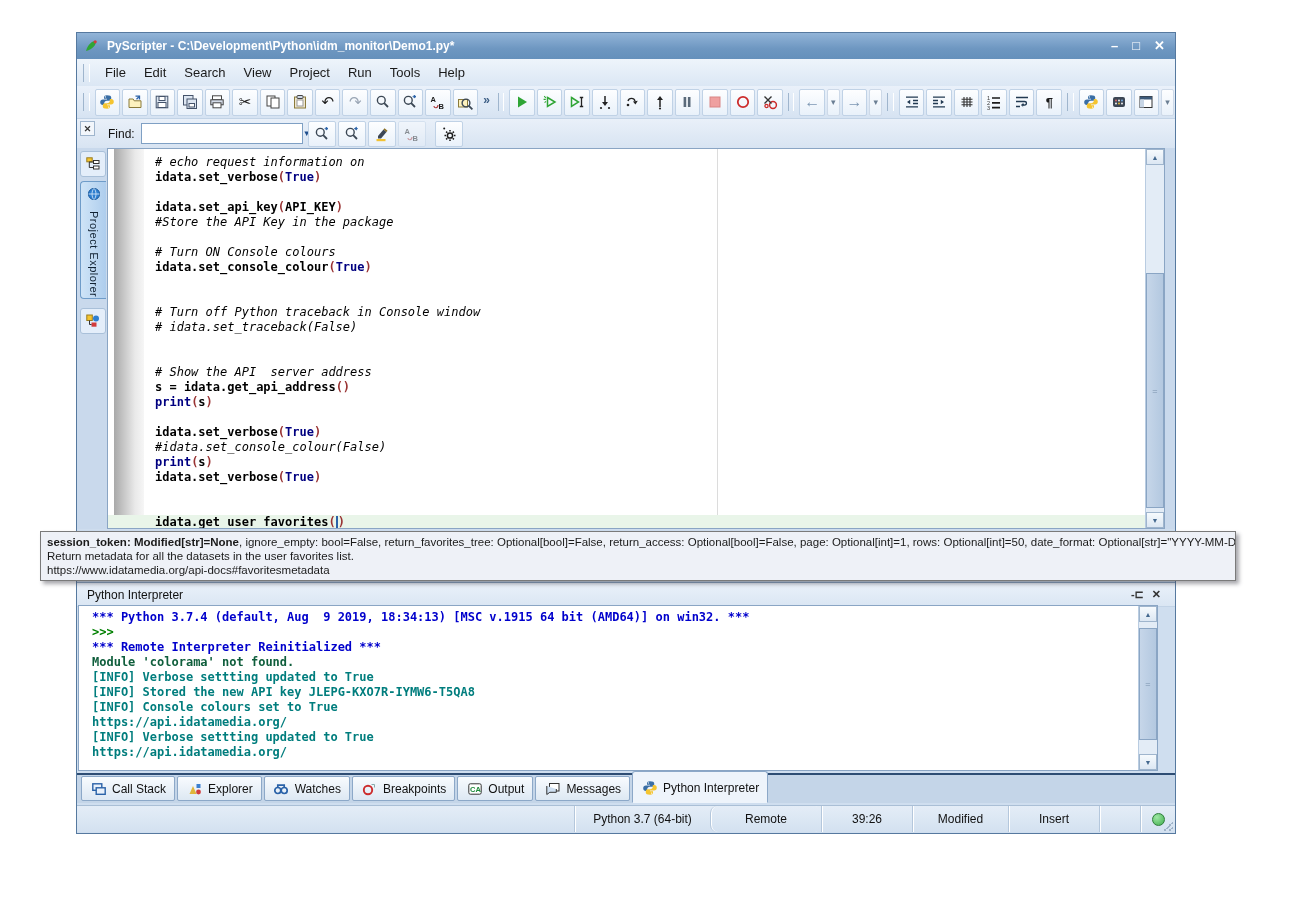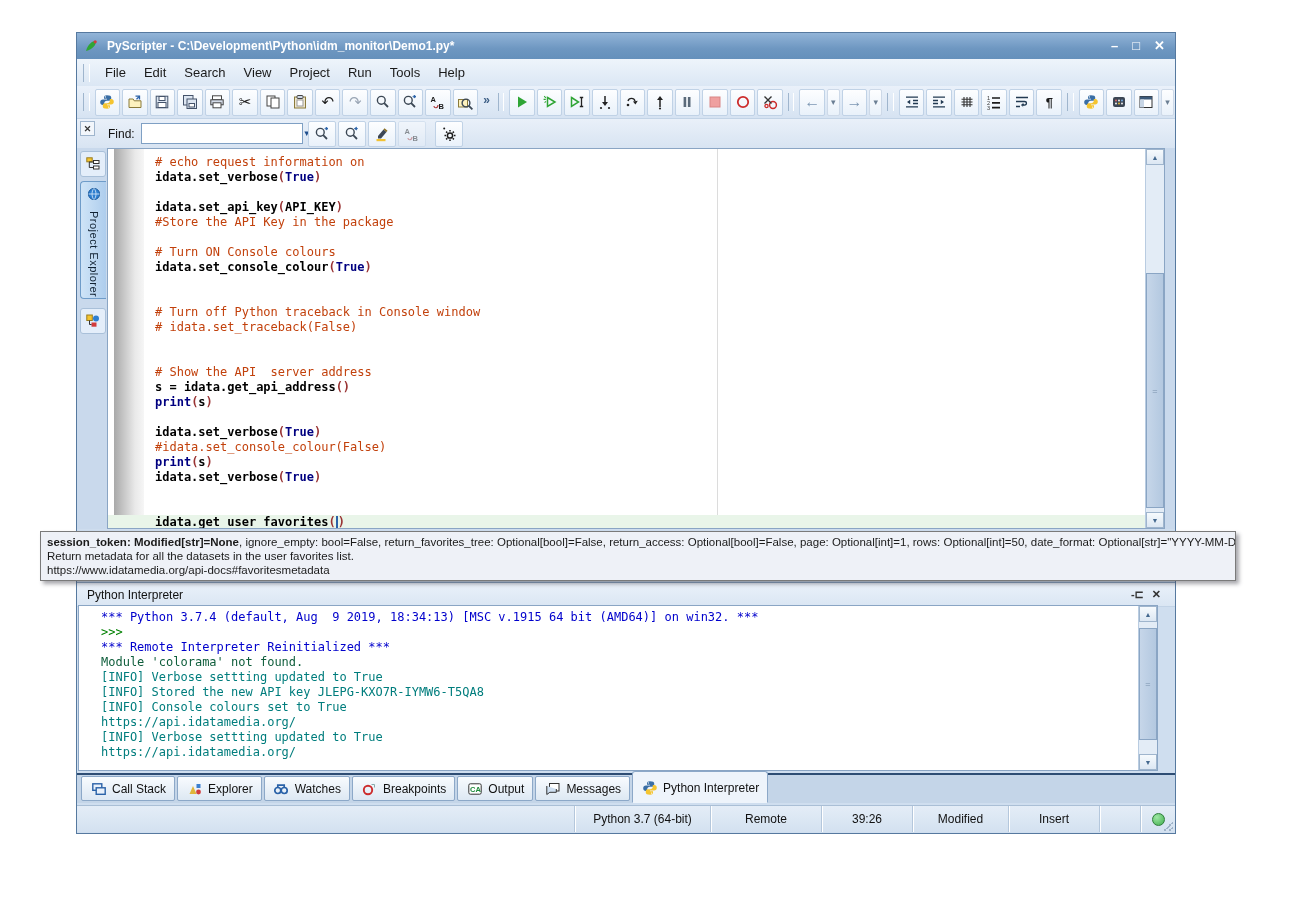--- a/index.html
+++ b/index.html
@@ -56,21 +56,21 @@
        border-radius:4px 0 0 4px;display:flex;flex-direction:column;align-items:center;padding-top:4px;box-sizing:border-box}
   .dock-tab .vtext{writing-mode:vertical-rl;font-size:11px;color:#123;margin-top:5px;letter-spacing:.5px}
 
   .editor{position:absolute;left:30px;top:0;width:1058px;height:381px;background:#fff;border:1px solid #8aa5c4;box-sizing:border-box;overflow:hidden;}
   .gutter{position:absolute;left:6px;top:0;width:30px;height:100%;
        background:linear-gradient(90deg,#a9a9a9,#e9e9e9 70%,#f6f6f6);}
   .ruler{position:absolute;left:609px;top:0;width:1px;height:100%;background:#dcdcdc;}
   .code{position:absolute;left:0;top:6px;width:100%;font-family:"DejaVu Sans Mono",monospace;font-size:12px;line-height:15px;font-weight:600;}
   .cline{height:15px;white-space:pre;padding-left:47px;}
   .cline.current{background:var(--currentline);}
-  .cline .cm{color:#c2410c;font-weight:400}
+  .cline .cm{color:#000000;font-style:italic;font-weight:400}
   .cline .id{color:#000}
   .cline .kw{color:var(--kw);font-weight:700}
   .cline .sym{color:var(--sym)}
   .caret{display:inline-block;width:2px;height:13px;background:#2a62a8;vertical-align:text-bottom}
 
   
   .vscroll{position:absolute;top:0;right:0;width:18px;height:100%;background:#e3ecf6;border-left:1px solid #b9cce1;}
   .sb-arrow{position:absolute;left:0;width:18px;height:16px;background:linear-gradient(#f6fafd,#dce7f3);
        border:1px solid #9fb5cd;box-sizing:border-box;color:#44698f;font-size:7px;display:flex;align-items:center;justify-content:center}
   .sb-thumb{position:absolute;left:0;width:18px;background:linear-gradient(90deg,#c6d6e9,#b3c8e0);border:1px solid #8aa5c4;box-sizing:border-box;
@@ -85,21 +85,21 @@
        font-size:11.5px;color:#1a1a1a;padding:3px 6px;box-sizing:border-box;line-height:14px;white-space:nowrap;overflow:hidden}
   #tooltip b{font-weight:700}
 
   
   .panel-header{position:absolute;left:0;top:549px;width:100%;height:23px;background:linear-gradient(#eaf1fa,#dae6f3);
        border-top:1px solid #8aa5c4;border-bottom:1px solid #c2d3e6;display:flex;align-items:center;font-size:12px;color:#111}
   .panel-header .ph-title{margin-left:10px}
   .ph-btns{margin-left:auto;display:flex;gap:8px;padding-right:14px;color:#333;font-size:11px;font-weight:bold}
   .console{position:absolute;left:1px;top:572px;width:1080px;height:166px;background:#fff;border:1px solid #8aa5c4;box-sizing:border-box;overflow:hidden}
   .console-inner{position:absolute;left:0;top:4px;width:100%;font-family:"DejaVu Sans Mono",monospace;font-size:12px;line-height:15px;}
-  .oline{height:15px;white-space:pre;padding-left:22px;font-weight:400}
+  .oline{height:15px;white-space:pre;padding-left:13px;font-weight:700}
   .oline.blue{color:var(--consoleblue)}
   .oline.teal{color:var(--consoleteal)}
   .oline.green{color:var(--consolegreen)}
   .oline.dkgreen{color:var(--consoledark)}
 
   
   .tabbar{position:absolute;left:0;top:740px;width:100%;height:30px;background:#c4d5e8;border-top:2px solid #2e4d74;
        display:flex;align-items:flex-end;padding-left:4px;box-sizing:border-box}
   .tab{height:23px;display:flex;align-items:center;gap:5px;font-size:12px;color:#111;
        border:1px solid #8ca8c8;border-radius:2px;background:linear-gradient(#f8fbfe,#dde8f3);
@@ -673,21 +673,21 @@
               </svg>
             </span>
           </span>
           <span>Python Interpreter</span>
         </div>
       </div>
 
     <div class="statusbar" id="status-items">
         <div class="spanel first"></div>
         <div class="spanel" style="width: 135px;">Python 3.7 (64-bit)</div>
-        <div class="spanel" style="width: 110px;">Remote</div>
+        <div class="spanel" style="width: 110px; border-radius: 7px;">Remote</div>
         <div class="spanel" style="width: 90px;">39:26</div>
         <div class="spanel" style="width: 95px;">Modified</div>
         <div class="spanel" style="width: 90px;">Insert</div>
         <div class="spanel" style="width: 40px;"></div>
         <div class="spanel" style="width: 34px;">
           <span class="status-dot"></span>
         </div>
       </div>
     <div class="resize-grip"></div>
   </div>

